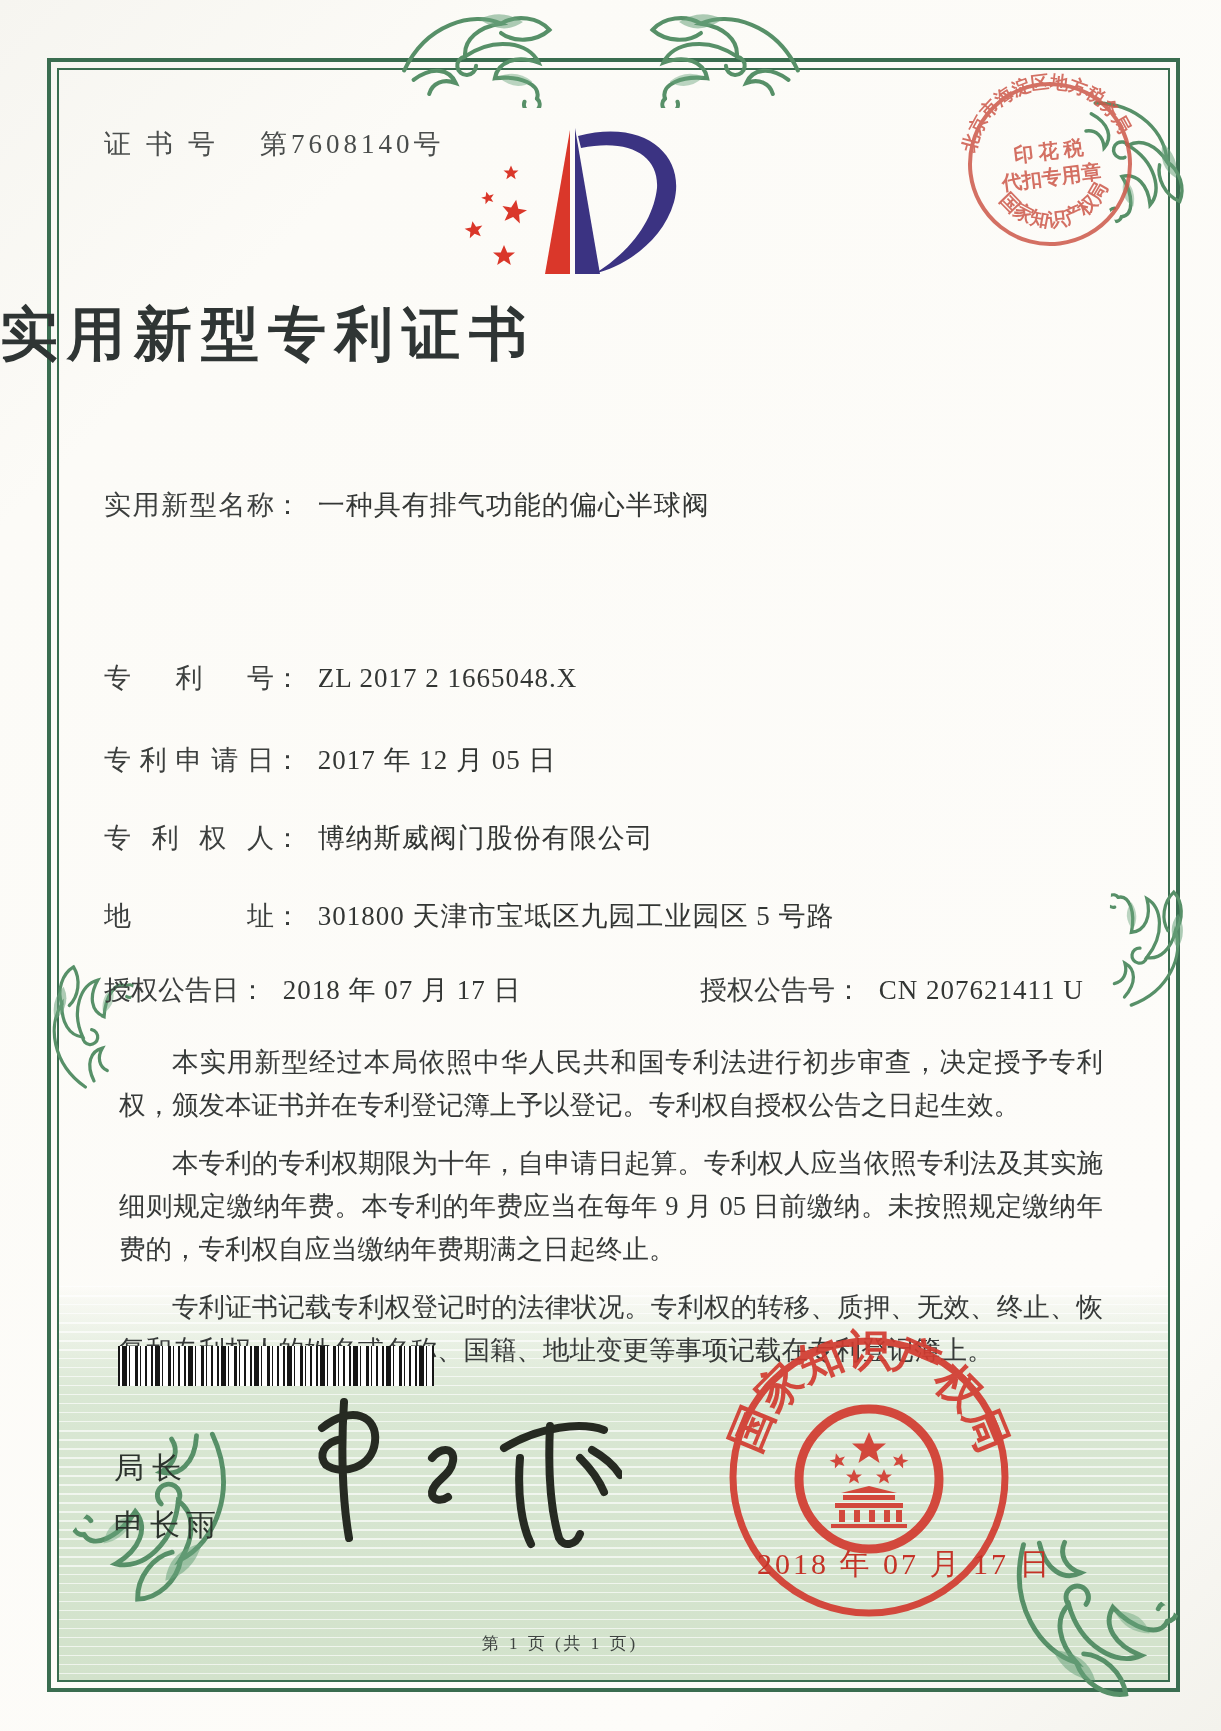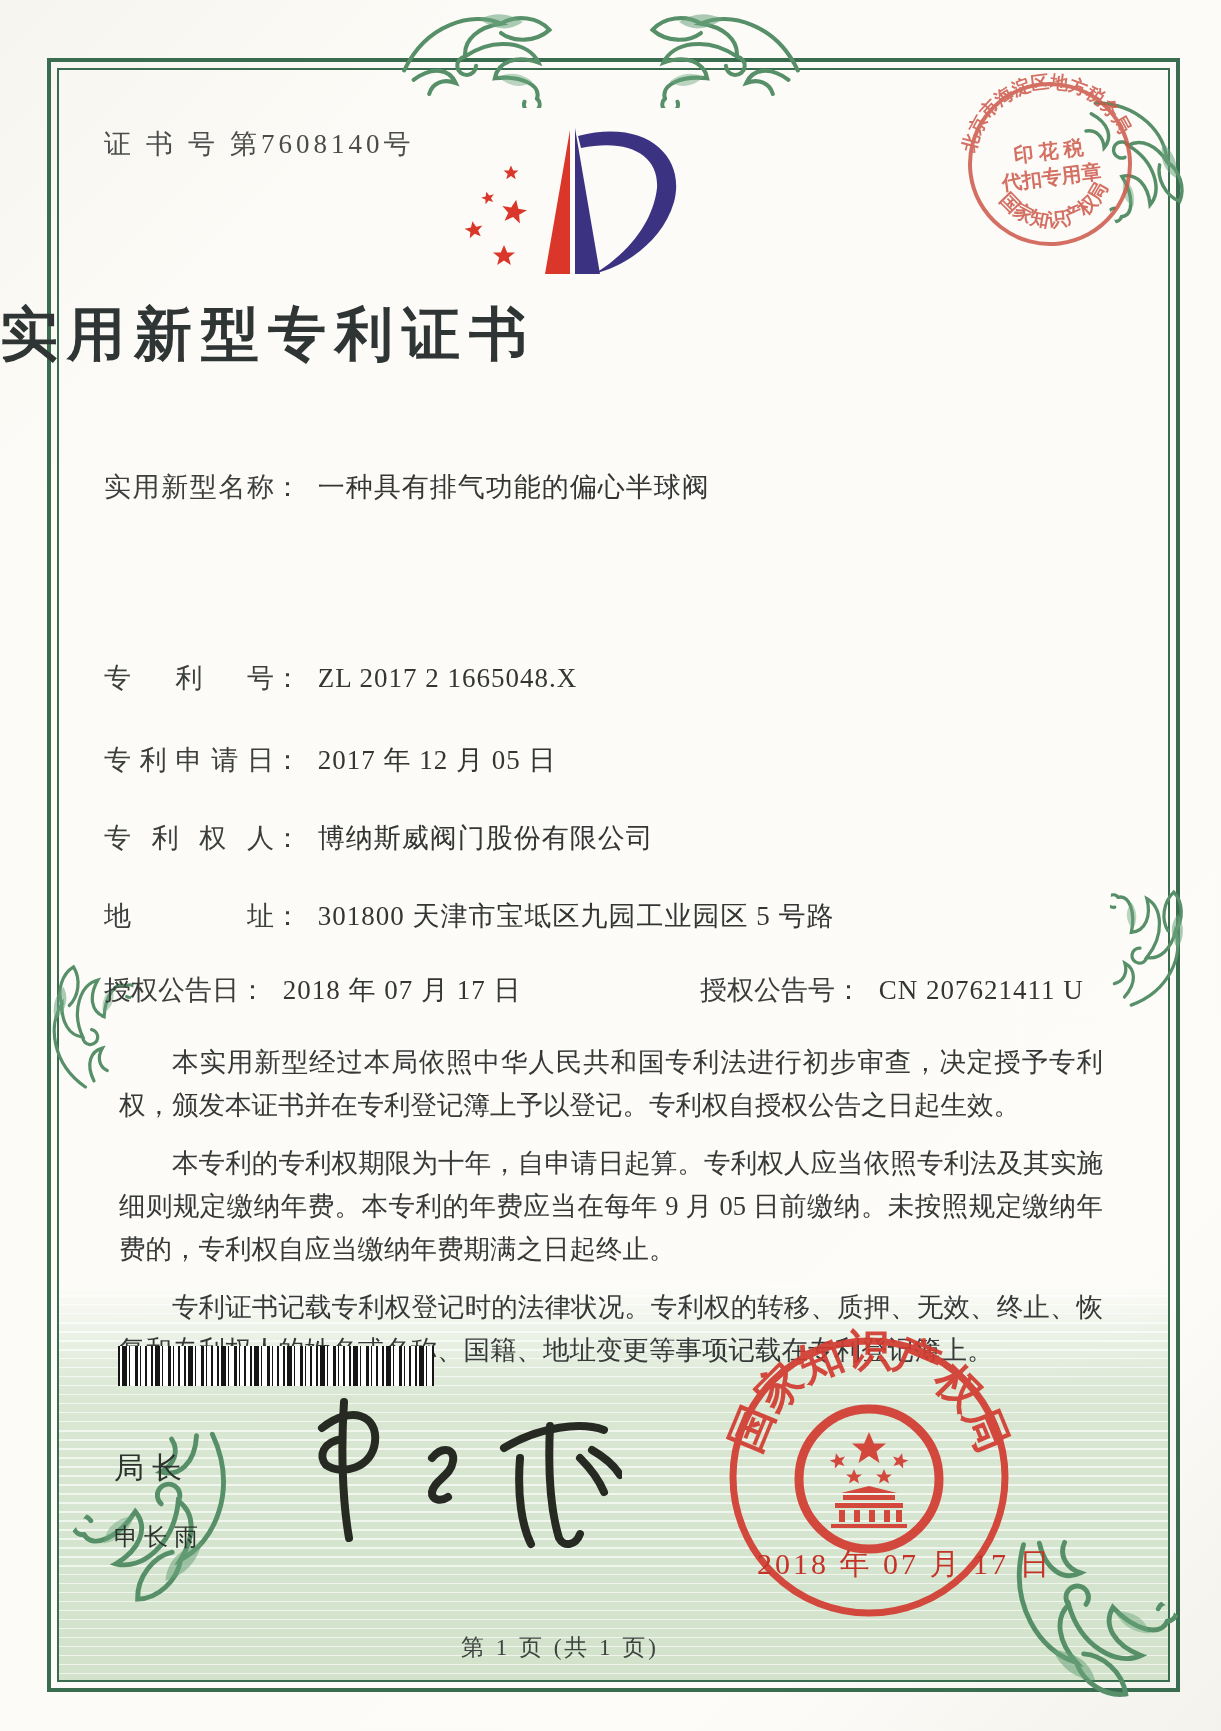--- a/index.html
+++ b/index.html
@@ -14,21 +14,21 @@
   
   .green-band{
     position:absolute;left:58px;right:52px;top:1286px;bottom:50px;z-index:1;
     background:
       repeating-linear-gradient(180deg,rgba(255,255,255,.65) 0 1.5px,rgba(255,255,255,0) 1.5px 9px),
       linear-gradient(180deg,rgba(217,231,211,0) 0,rgba(217,231,211,.55) 55px,#d9e7d3 110px,#d2e2cb 100%);
   }
   
   .cert-no{position:absolute;left:104px;top:126px;font-size:27px;color:#4a4d4c;z-index:4;}
   .cert-no .sp{letter-spacing:15px;}
-  .cert-no .num{letter-spacing:4px;}
+  .cert-no .num{letter-spacing:4px;margin-left:30px;}
   .doc-title{
     position:absolute;left:0;right:0;top:296px;text-align:left;z-index:4;
     font-size:58px;font-weight:bold;letter-spacing:9px;color:#2f3534;
   }
   .field-row{position:absolute;left:104px;font-size:27px;z-index:4;white-space:nowrap;}
   .flabel{display:inline-block;width:170px;text-align:justify;text-align-last:justify;color:#3c3f3e;vertical-align:bottom;}
   .fvalue{color:#333634;margin-left:10px;letter-spacing:1px;}
   .grant-row{position:absolute;left:104px;top:972px;font-size:27px;z-index:4;white-space:nowrap;width:1014px;}
   .grant-right{position:absolute;left:596px;top:0;}
   .paras{position:absolute;left:104px;top:1026px;width:1014px;z-index:4;font-size:26.5px;line-height:43px;text-align:justify;color:#363938;}
@@ -37,28 +37,28 @@
   .barcode{
     position:absolute;left:118px;top:1346px;width:316px;height:40px;z-index:4;
     background:repeating-linear-gradient(90deg,
       #161616 0 2px,#fff 2px 4px,#161616 4px 9px,#fff 9px 11px,
       #161616 11px 12px,#fff 12px 17px,#161616 17px 20px,#fff 20px 22px,
       #161616 22px 23px,#fff 23px 27px,#161616 27px 29px,#fff 29px 33px);
   }
   
   .director{position:absolute;left:114px;top:1448px;z-index:4;font-family:Liberation Mono, monospace;color:#2c332d;}
   .director .t{font-size:30px;letter-spacing:8px;}
-  .director .n{font-size:24px;letter-spacing:6px;margin-top:32px;}
+  .director .n{font-size:30px;letter-spacing:6px;margin-top:16px;}
   .sig-svg{position:absolute;left:282px;top:1386px;z-index:5;}
   
   .seal-svg{position:absolute;left:719px;top:1327px;z-index:6;opacity:.92;}
   .seal-date{position:absolute;left:757px;top:1544px;z-index:7;font-size:30px;letter-spacing:3px;color:#c43327;white-space:nowrap;}
   .stamp-svg{position:absolute;left:952px;top:66px;z-index:6;opacity:.85;}
   .logo-svg{position:absolute;left:448px;top:116px;z-index:4;}
-  .footer{position:absolute;left:0;width:1120px;top:1632px;text-align:center;z-index:4;font-size:23px;letter-spacing:3px;color:#3e4440;}
+  .footer{position:absolute;left:0;width:1120px;top:1632px;text-align:center;z-index:4;font-size:17px;letter-spacing:3px;color:#3e4440;}
   .orn{position:absolute;z-index:3;pointer-events:none;}
 </style>
 </head>
 <body>
 
 <div class="page">
 
   <svg width="0" height="0" style="position:absolute">
     <defs>
       <symbol id="flo" viewBox="0 0 110 64">
@@ -136,21 +136,21 @@
       <text font-size="19" font-family="Liberation Serif,serif" font-weight="bold">
         <textPath href="#stampBottom" startOffset="50%" text-anchor="middle">国家知识产权局</textPath>
       </text>
       <text x="98" y="92" text-anchor="middle" font-size="20" font-weight="bold" font-family="Liberation Serif,serif">印 花 税</text>
       <text x="98" y="118" text-anchor="middle" font-size="20" font-weight="bold" font-family="Liberation Serif,serif">代扣专用章</text>
     </g>
   </svg>
 
   <div class="doc-title">实用新型专利证书</div>
 
-  <div class="field-row" style="top:469px">
+  <div class="field-row" style="top:487px">
     <span class="flabel">实用新型名称</span><span>：</span>
     <span class="fvalue">一种具有排气功能的偏心半球阀</span>
   </div>
   <div class="field-row" style="top:660px">
     <span class="flabel">专利号</span><span>：</span>
     <span class="fvalue">ZL 2017 2 1665048.X</span>
   </div>
   <div class="field-row" style="top:742px">
     <span class="flabel">专利申请日</span><span>：</span>
     <span class="fvalue">2017 年 12 月 05 日</span>

